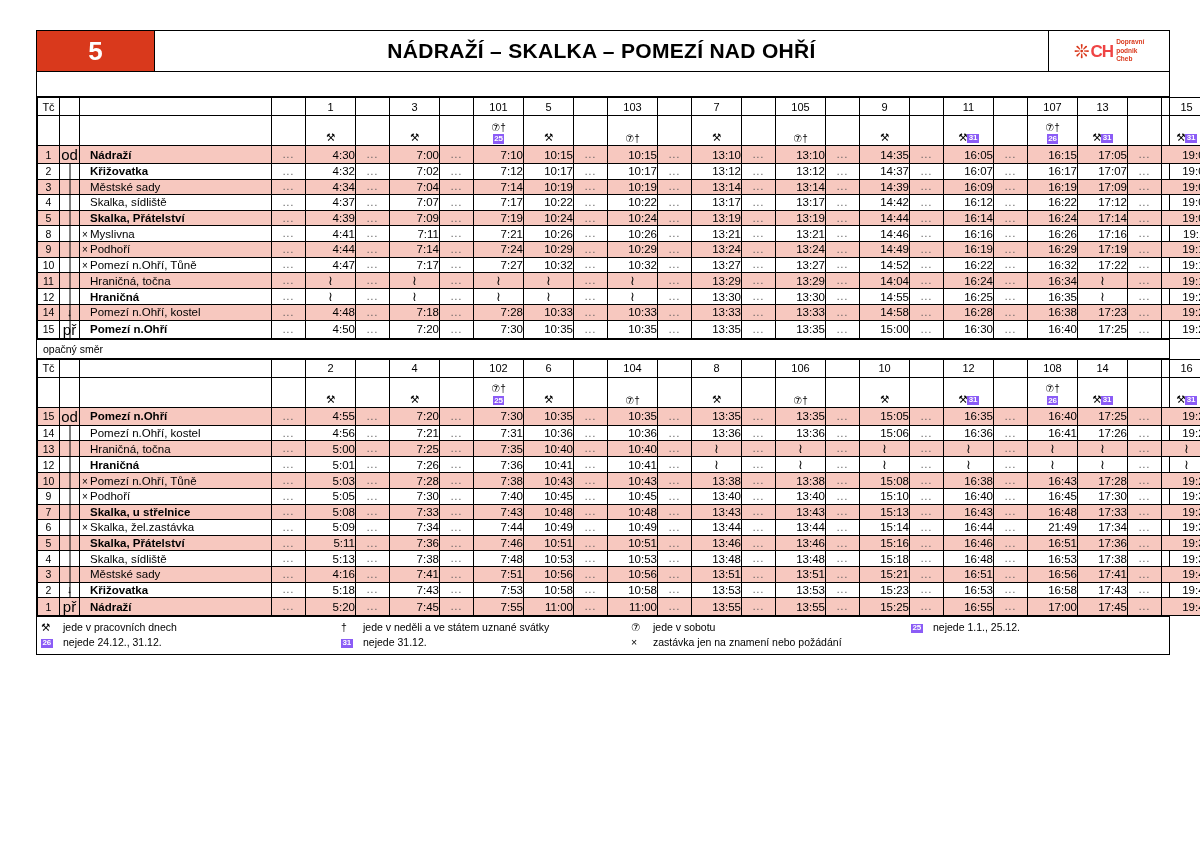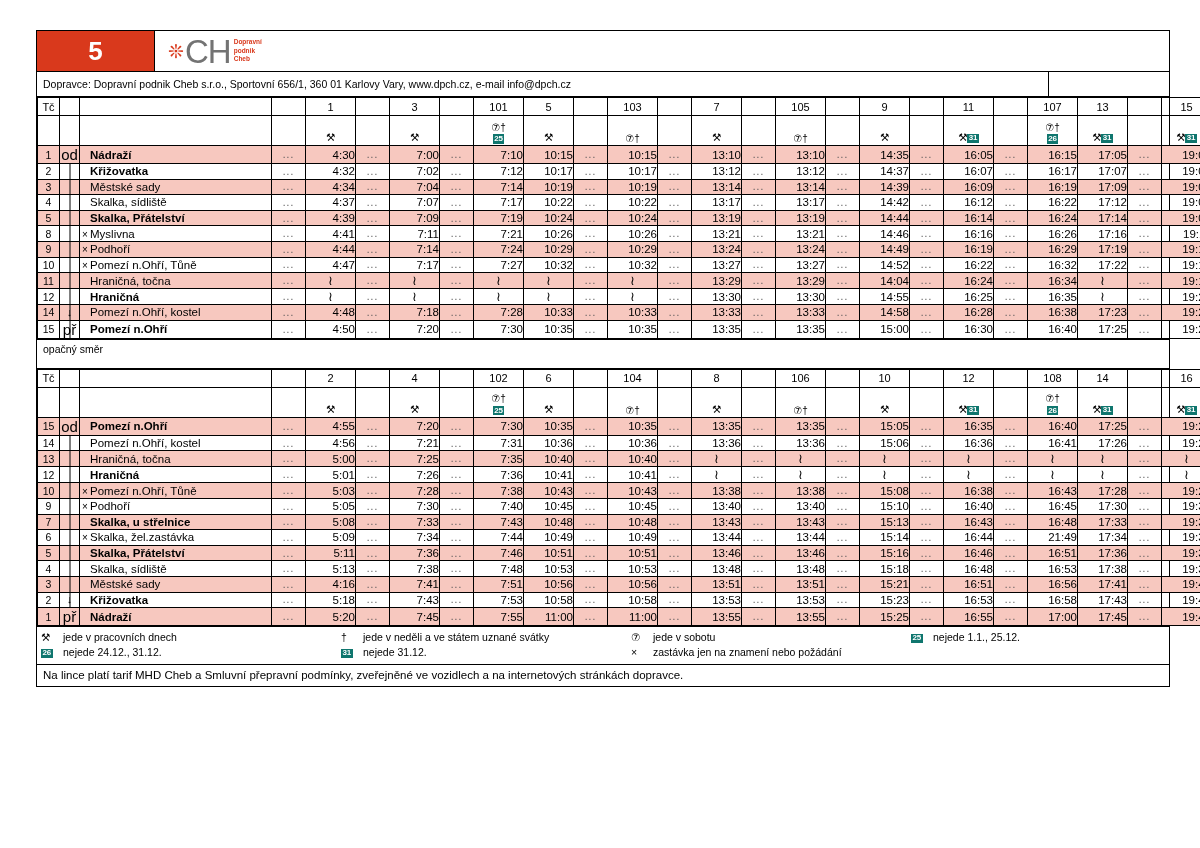--- a/index.html
+++ b/index.html
@@ -44,21 +44,21 @@
     border-right: 1.4px solid #000;
   }
   .logocell {
     width: 120px;
     display: flex; align-items: center; justify-content: center;
     gap: 3px;
     box-sizing: border-box;
   }
   .logomark { display: flex; align-items: center; }
   .snowflake { font-size: 19px; color: #d9391c; line-height: 1; margin-right: 1px; }
-  .chtext { font-size: 33px; font-weight: normal; color: #737373; letter-spacing: -1px; line-height: 1; }
+  .chtext { font-size: 17px; font-weight: bold; color: #ef4444; letter-spacing: -1px; line-height: 1; }
   .logosub { font-size: 6.5px; color: #d9391c; line-height: 1.32; font-weight: bold; }
 
   
   .infoband {
     display: flex;
     border: 1.4px solid #000;
     border-top: none;
     height: 25px;
     box-sizing: border-box;
   }
@@ -106,21 +106,21 @@
   tr.hdr-num td { text-align: center; font-size: 11px; height: 18px; }
   tr.hdr-sym td { text-align: center; height: 30px; vertical-align: bottom; padding-bottom: 1px; }
   .tclabel { font-size: 9.5px; text-align: left; padding-left: 1px; }
 
   
   .sym { font-size: 10px; line-height: 1.15; white-space: nowrap; }
   .symline { display: block; line-height: 1.12; }
   .sat { font-size: 10px; }
   .boxnum {
     display: inline-block;
-    background: #0f766e; color: #fff;
+    background: #8b5cf6; color: #fff;
     font-size: 8px; font-weight: bold;
     padding: 0.5px 1.5px 0.5px 1.5px;
     line-height: 1.05;
     vertical-align: 1px;
     letter-spacing: -0.2px;
   }
   .worksym { font-size: 10.5px; letter-spacing: -0.5px; }
 
   
   tr.r td { height: 15.6px; }
@@ -142,21 +142,21 @@
   }
   td.ar .lbl { position: relative; z-index: 2; background: inherit; padding: 0 1px; font-size: 15px; }
   td.ar .arrowglyph { position: relative; z-index: 2; font-size: 11px; line-height: 1; }
 
   
   .opacny {
     border: 1.4px solid #000;
     border-top: none;
     font-size: 10.5px;
     padding: 3px 0 3px 6px;
-    height: 29px;
+    height: 19px;
     box-sizing: border-box;
   }
 
   
   .legendbox {
     border: 1.4px solid #000;
     border-top: none;
     padding: 3px 0 3px 0;
   }
   .legendrow { display: flex; font-size: 10.5px; line-height: 1.45; }
@@ -173,35 +173,35 @@
     padding: 4px 0 5px 6px;
   }
 </style>
 </head>
 <body>
 
 <div id="sheet">
 
   <div class="topband">
     <div class="linebadge">5</div>
+    <div class="routetitle">NÁDRAŽÍ – SKALKA – POMEZÍ NAD OHŘÍ</div>
     <div class="logocell">
       <div class="logomark">
         <span class="snowflake">❊</span>
         <span class="chtext">CH</span>
       </div>
       <div class="logosub">
         <div>Dopravní</div>
         <div>podnik</div>
         <div>Cheb</div>
       </div>
     </div>
   </div>
 
   <div class="infoband">
-    <div class="carrier">Dopravce:  Dopravní podnik Cheb s.r.o., Sportovní 656/1, 360 01 Karlovy Vary, www.dpch.cz, e-mail info@dpch.cz</div>
     <div class="logopad"></div>
   </div>
 
   <div class="outerbox">
     <table class="tt" id="tbl1">
         <colgroup>
           <col class="c-tc">
           <col class="c-ar">
           <col class="c-stop">
           <col class="c-gap">
@@ -1169,15 +1169,14 @@
         <span class="legsym"><span class="boxnum">31</span></span>
         <span>nejede 31.12.</span>
       </div>
       <div class="legcell l3" style="flex:0 0 570px">
         <span class="legsym">×</span>
         <span>zastávka jen na znamení nebo požádání</span>
       </div>
     </div>
   </div>
 
-  <div class="tariffbox">Na lince platí tarif MHD Cheb a Smluvní přepravní podmínky, zveřejněné ve vozidlech a na internetových stránkách dopravce.</div>
 
 </div>
 
 </body></html>

